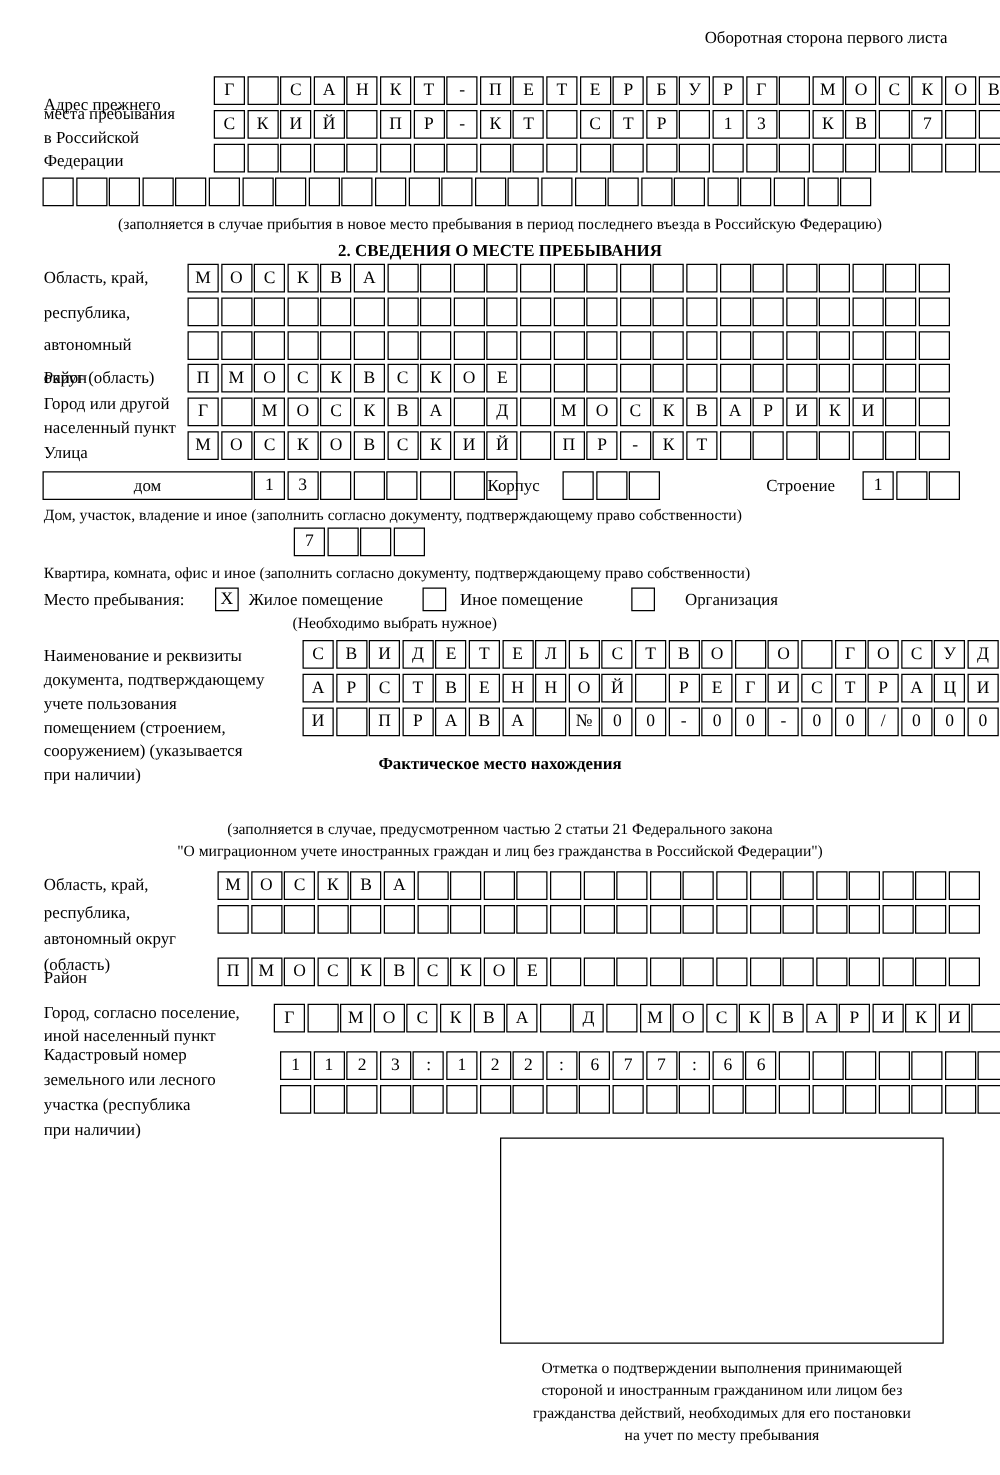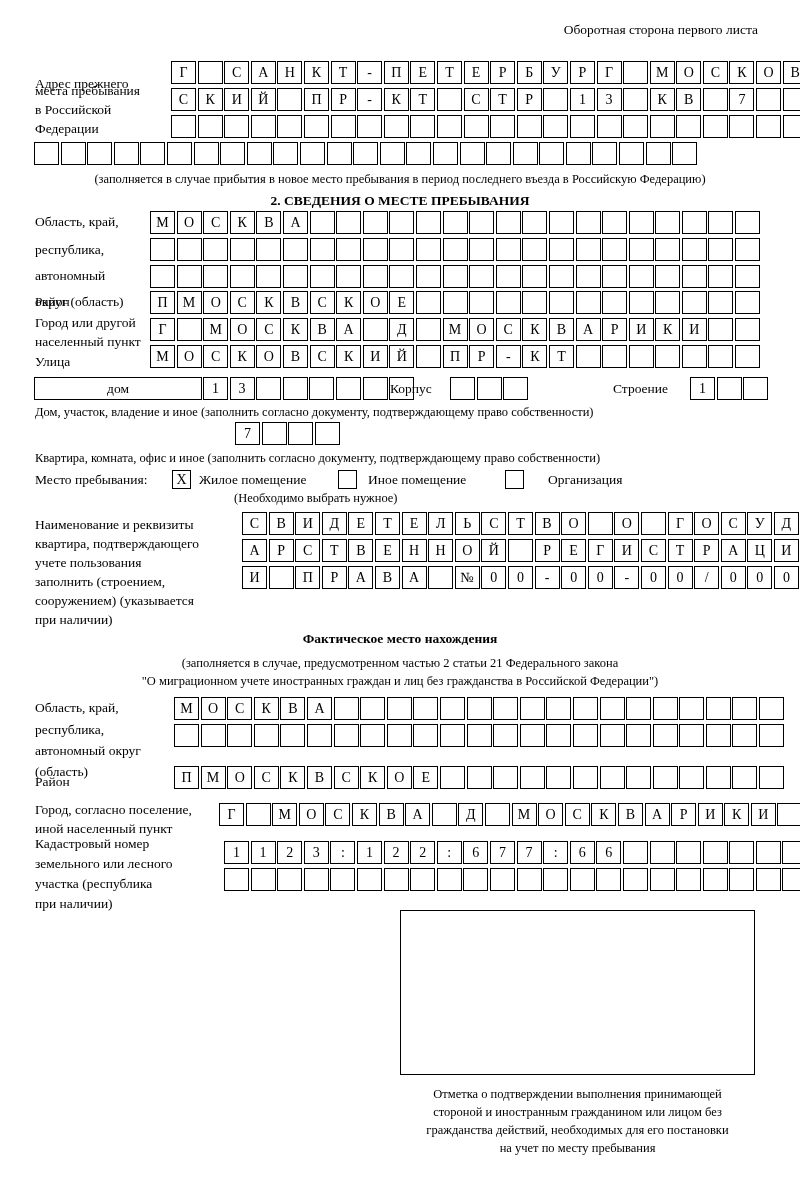--- a/index.html
+++ b/index.html
@@ -414,23 +414,23 @@
   <div class="lbl" style="left:35px; top:470px;">Место пребывания:</div>
   <div class="chk" style="left:172px; top:470px;">X</div>
   <div class="lbl" style="left:199px; top:470px;">Жилое помещение</div>
   <div class="chk" style="left:338px; top:470px;"></div>
   <div class="lbl" style="left:368px; top:470px;">Иное помещение</div>
   <div class="chk" style="left:505px; top:470px;"></div>
   <div class="lbl" style="left:548px; top:470px;">Организация</div>
   <div class="lbl small" style="left:234px; top:489px;">(Необходимо выбрать нужное)</div>
 
   <div class="lbl" style="left:35px; top:515px;">Наименование и реквизиты</div>
-  <div class="lbl" style="left:35px; top:534px;">квартира, подтверждающего</div>
+  <div class="lbl" style="left:35px; top:534px;">документа, подтверждающему</div>
   <div class="lbl" style="left:35px; top:553px;">учете пользования</div>
-  <div class="lbl" style="left:35px; top:572px;">заполнить (строением,</div>
+  <div class="lbl" style="left:35px; top:572px;">помещением (строением,</div>
   <div class="lbl" style="left:35px; top:591px;">сооружением) (указывается</div>
   <div class="lbl" style="left:35px; top:610px;">при наличии)</div>
 
   <div class="row" id="s2-doc-0" style="left:242px; top:512px;">
       <div class="cell">С</div>
       <div class="cell">В</div>
       <div class="cell">И</div>
       <div class="cell">Д</div>
       <div class="cell">Е</div>
       <div class="cell">Т</div>
@@ -490,21 +490,21 @@
       <div class="cell">0</div>
       <div class="cell">-</div>
       <div class="cell">0</div>
       <div class="cell">0</div>
       <div class="cell">/</div>
       <div class="cell">0</div>
       <div class="cell">0</div>
       <div class="cell">0</div>
     </div>
 
-  <div class="center bold" style="left:0; top:630px; width:800px;">Фактическое место нахождения</div>
+  <div class="center bold" style="left:0; top:602px; width:800px;">Фактическое место нахождения</div>
   <div class="center" style="left:0; top:654px; width:800px; font-size:12.5px;">(заполняется в случае, предусмотренном частью 2 статьи 21 Федерального закона</div>
   <div class="center" style="left:0; top:672px; width:800px; font-size:12.5px;">"О миграционном учете иностранных граждан и лиц без гражданства в Российской Федерации")</div>
 
   <div class="lbl" style="left:35px; top:698px;">Область, край,</div>
   <div class="lbl" style="left:35px; top:720px;">республика,</div>
   <div class="lbl" style="left:35px; top:741px;">автономный округ</div>
   <div class="lbl" style="left:35px; top:762px;">(область)</div>
 
   <div class="row" id="ac-region-0" style="left:174px; top:697px;">
       <div class="cell">М</div>

